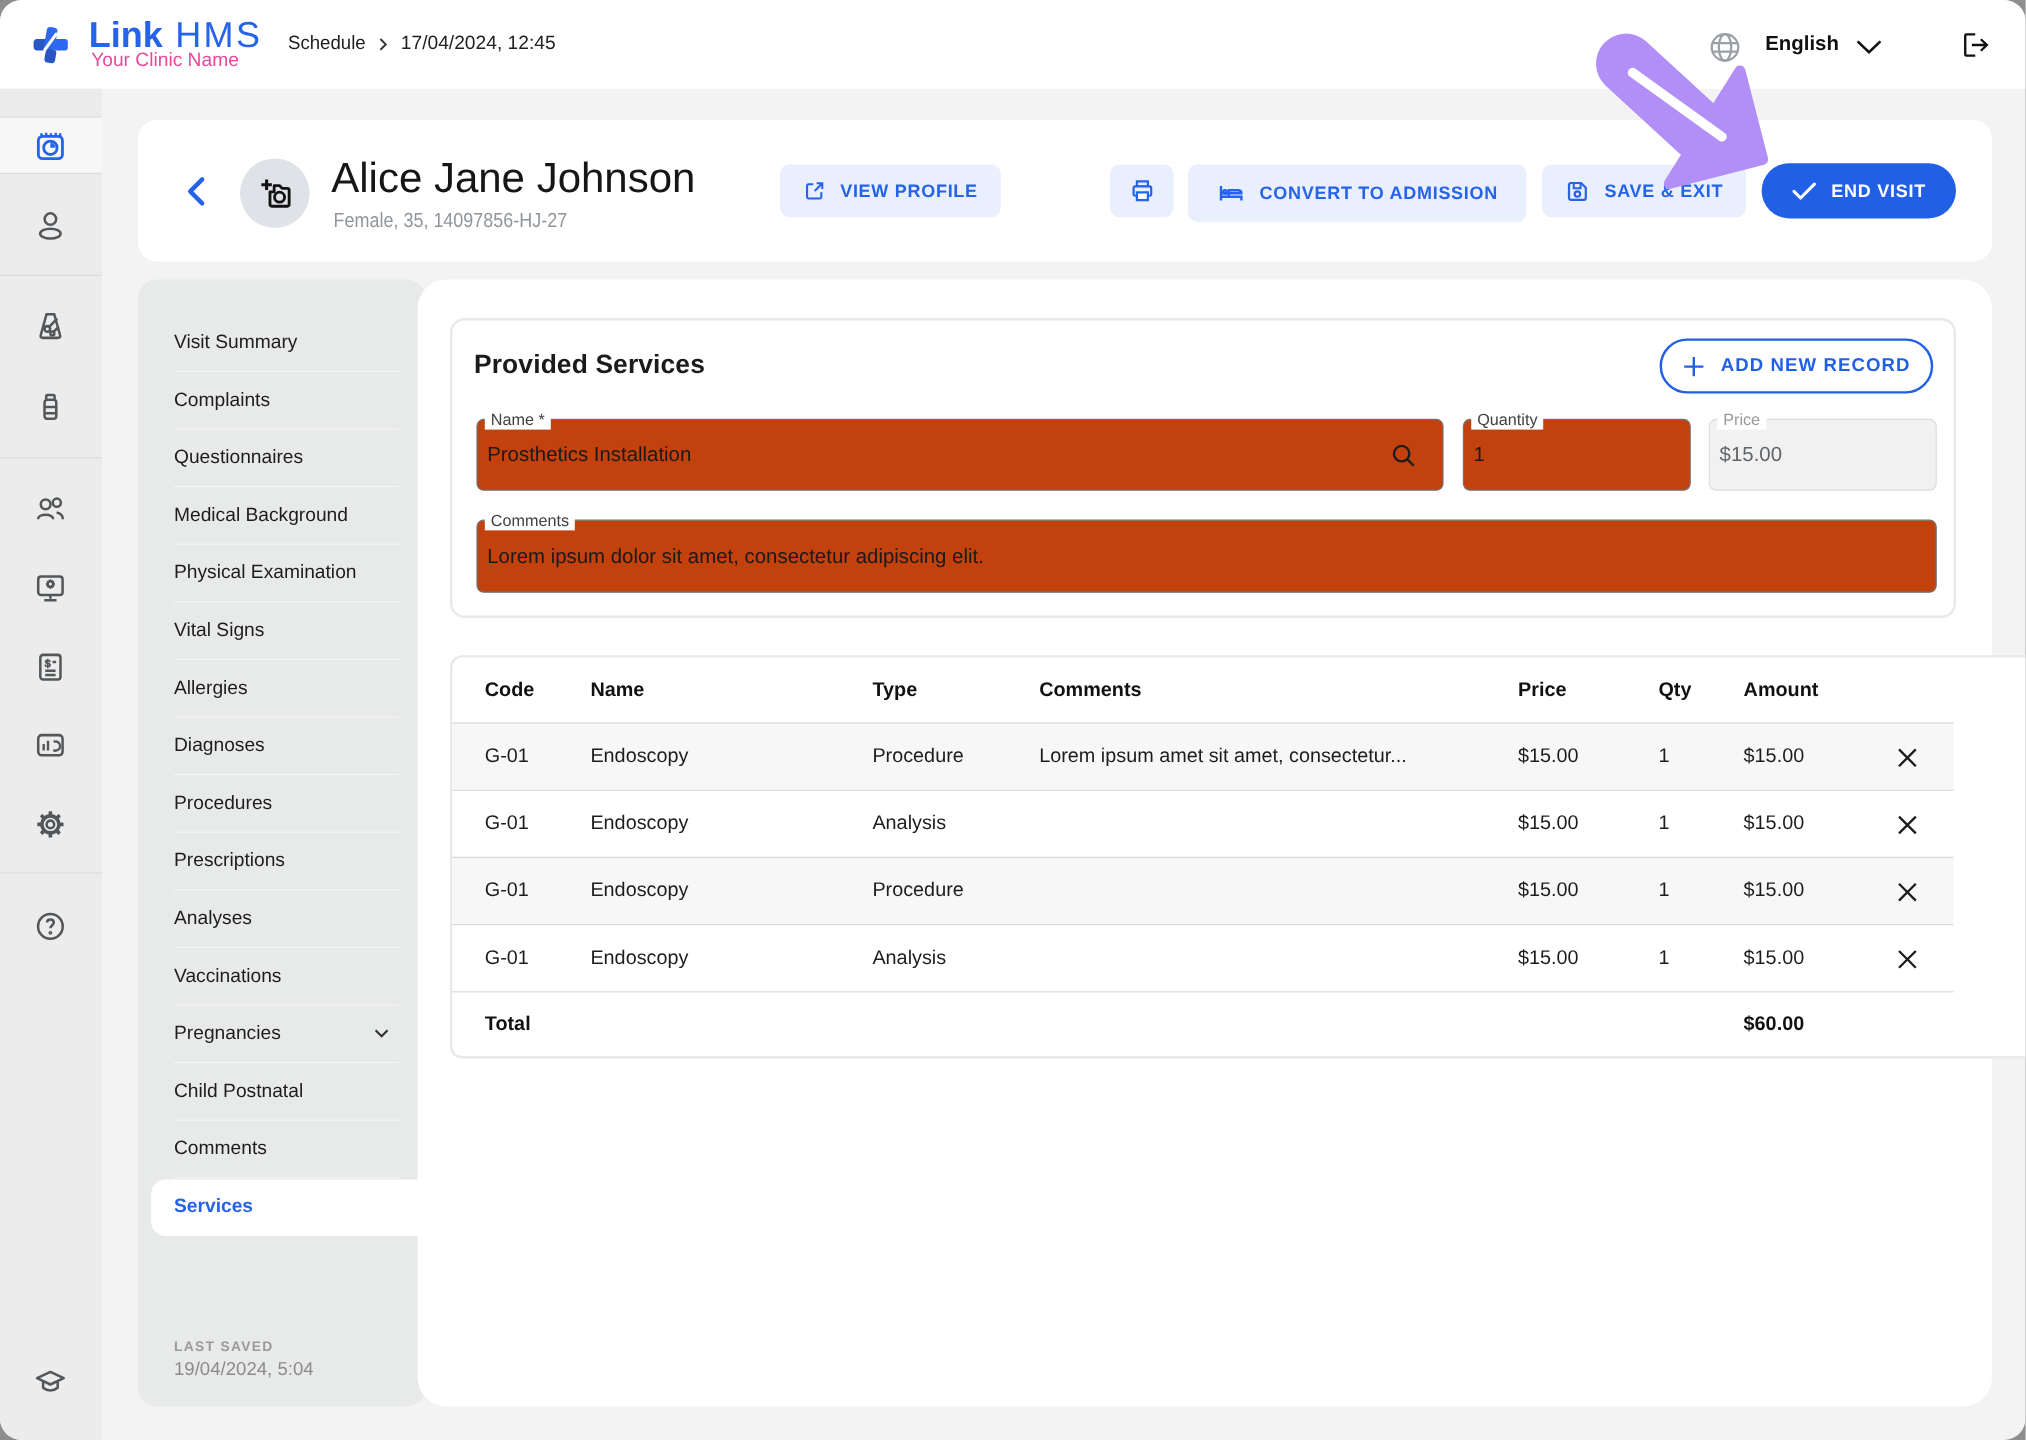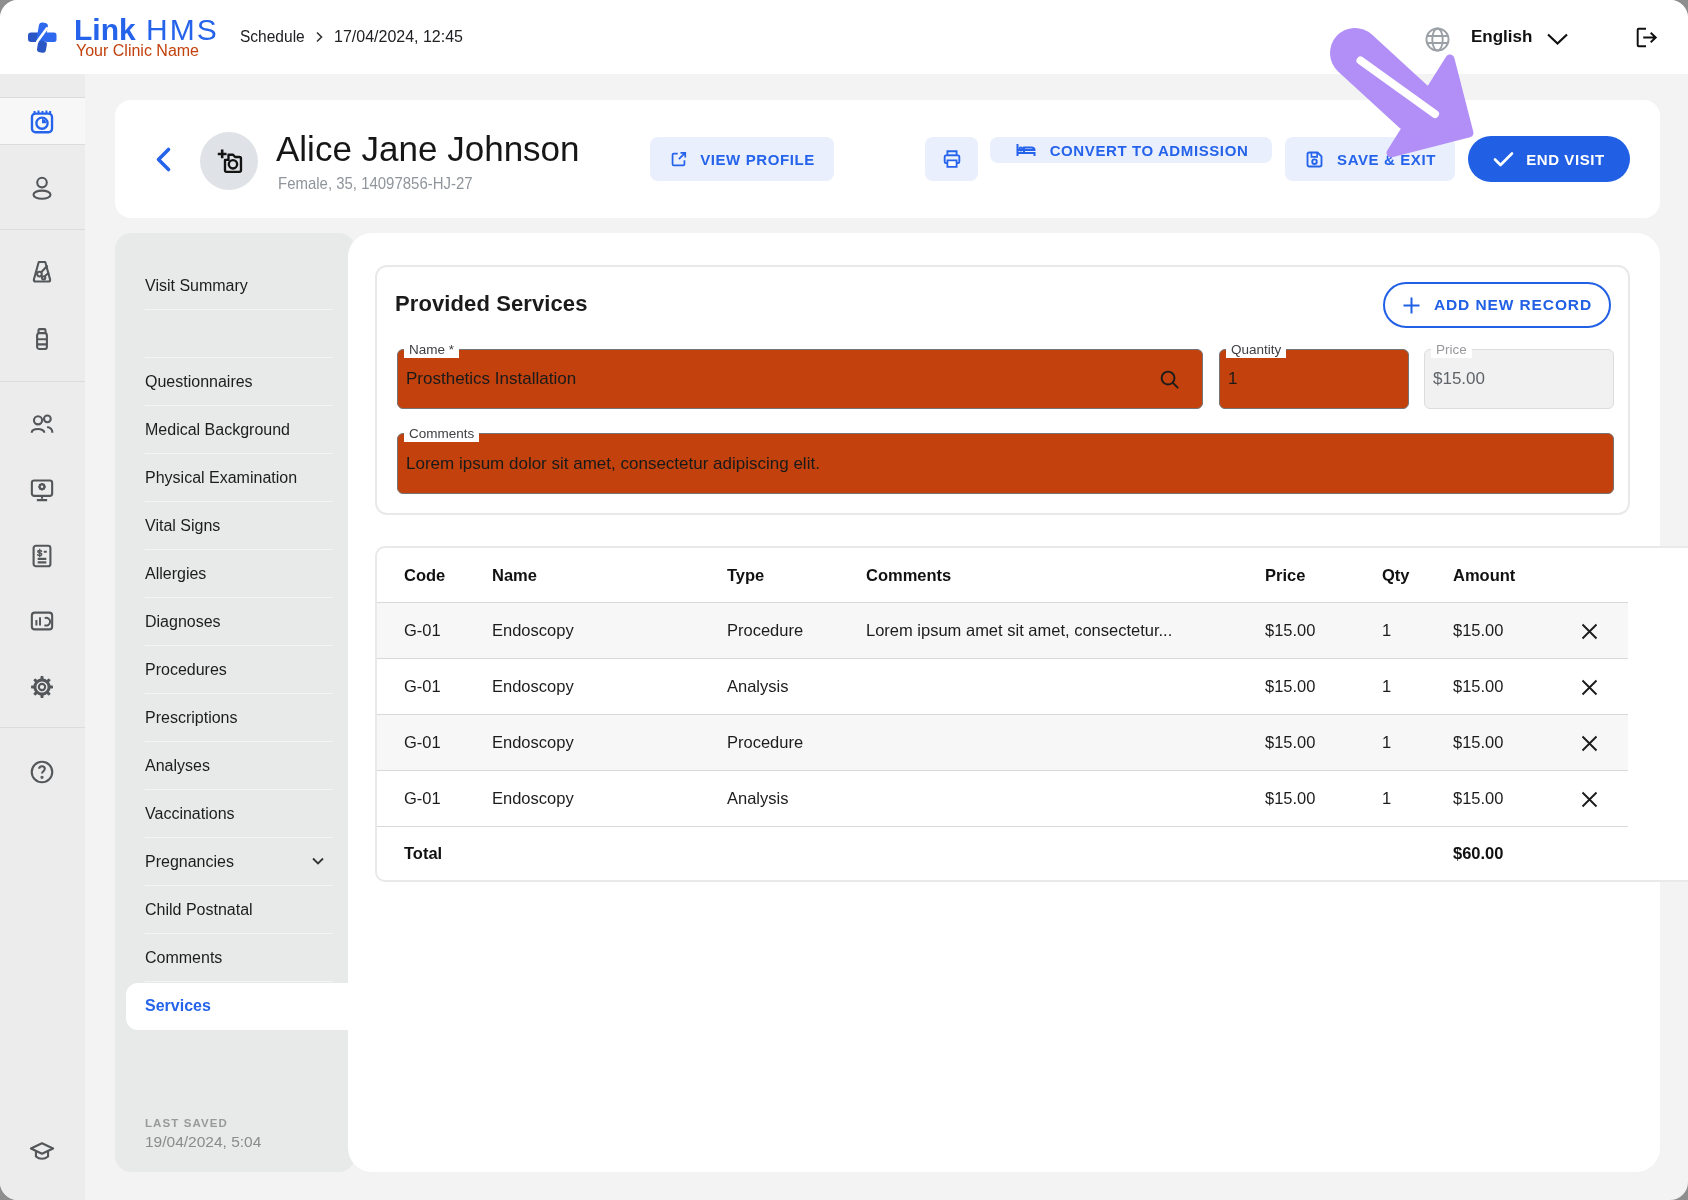--- a/index.html
+++ b/index.html
@@ -33,21 +33,21 @@
 
   <div class="hdr">
     <svg class="abs" style="left:25px;top:12px" width="52" height="54" viewBox="0 0 52 54">
       <rect x="3" y="20.5" width="14" height="9.5" rx="3" fill="#2a55c4"></rect>
       <rect x="19.5" y="20.5" width="12" height="9.5" rx="2.5" fill="#2d68ee"></rect>
       <rect x="12.8" y="10.7" width="9" height="19" rx="3" fill="#2d68ee" transform="rotate(10 17.3 20)"></rect>
       <rect x="12.5" y="29" width="9" height="11.5" rx="3" fill="#2a55c4" transform="rotate(10 17 34.5)"></rect>
       <path d="M12.3 29.5 L21.8 16.4" stroke="#fff" stroke-width="2.6" stroke-linecap="round" fill="none"></path>
     </svg>
     <div class="abs" style="left:74px;top:13px;font-size:30px;color:#2563eb;letter-spacing:0;"><span style="font-weight:bold;">Link</span><span style="letter-spacing:2px;"> HMS</span></div>
-    <div class="abs" style="left:76px;top:42px;font-size:16px;color:#c2410c;">Your Clinic Name</div>
+    <div class="abs" style="left:76px;top:42px;font-size:16px;color:#ec4899;">Your Clinic Name</div>
     <div class="abs" style="left:240px;top:28px;font-size:16px;color:#202124;transform:scaleX(0.97);transform-origin:0 0;">Schedule</div>
     <svg class="abs" style="left:313px;top:31px" width="12" height="12" viewBox="0 0 12 12">
         <path d="M4 1.5 L8.5 6 L4 10.5" stroke="#333" stroke-width="1.6" fill="none"></path>
       </svg>
     <div class="abs" style="left:334px;top:28px;font-size:16px;color:#202124;">17/04/2024, 12:45</div>
     <svg class="abs" style="left:1425px;top:27px" width="25" height="25" viewBox="0 0 24 24" fill="none" stroke="#9aa0a6" stroke-width="1.8">
       <circle cx="12" cy="12" r="10.6"></circle>
         <ellipse cx="12" cy="12" rx="5" ry="10.6"></ellipse>
         <path d="M1.8 8.6 H22.2 M1.8 15.4 H22.2"></path>
     </svg>
@@ -156,21 +156,21 @@
       <span>VIEW PROFILE</span>
     </div>
     <div class="btn" style="left:810px;top:37px;width:53px;height:44px;">
       <svg width="22" height="22" viewBox="0 0 24 24" fill="none" stroke="#2563eb" stroke-width="2">
           <path d="M7 8 V3.5 H17 V8"></path>
           <rect x="4" y="8" width="16" height="8.5" rx="1.5"></rect>
           <path d="M7 13.5 H17 V20.5 H7 Z" fill="#fff"></path>
           <path d="M7 7.9 h10" stroke-width="1.4"></path>
         </svg>
     </div>
-    <div class="btn" style="left:875px;top:37px;width:282px;height:26px;">
+    <div class="btn" style="left:875px;top:37px;width:282px;height:48px;">
       <svg width="24" height="24" viewBox="0 0 24 24" fill="none" stroke="#2563eb" stroke-width="2">
           <path d="M3.5 6 V18"></path>
           <path d="M3.5 15 H20.5 V18"></path>
           <path d="M3.5 12 H20.5 Q20.5 9.5 17.5 9.5 H10 V15"></path>
           <circle cx="6.8" cy="11" r="1.5"></circle>
         </svg>
       <span>CONVERT TO ADMISSION</span>
     </div>
     <div class="btn" style="left:1170px;top:37px;width:170px;height:44px;">
       <svg width="21" height="21" viewBox="0 0 24 24" fill="none" stroke="#2563eb" stroke-width="2.1">
@@ -185,20 +185,21 @@
           <path d="M2 8.5 L7.5 14 L19 2.5" stroke="#fff" stroke-width="2.6" fill="none" stroke-linecap="round" stroke-linejoin="round"></path>
         </svg>
       <span>END VISIT</span>
     </div>
   </div>
 
   <div class="navpanel"></div>
   <div class="ccard"></div>
   <div class="abs" style="left:126px;top:983px;width:240px;height:47px;background:#fff;border-radius:12px 0 0 12px;"></div>
   <div class="navitem" style="top:262px">Visit Summary</div>
+  <div class="navitem" style="top:310px">Complaints</div>
   <div class="navitem" style="top:358px">Questionnaires</div>
   <div class="navitem" style="top:406px">Medical Background</div>
   <div class="navitem" style="top:454px">Physical Examination</div>
   <div class="navitem" style="top:502px">Vital Signs</div>
   <div class="navitem" style="top:550px">Allergies</div>
   <div class="navitem" style="top:598px">Diagnoses</div>
   <div class="navitem" style="top:646px">Procedures</div>
   <div class="navitem" style="top:694px">Prescriptions</div>
   <div class="navitem" style="top:742px">Analyses</div>
   <div class="navitem" style="top:790px">Vaccinations</div>

